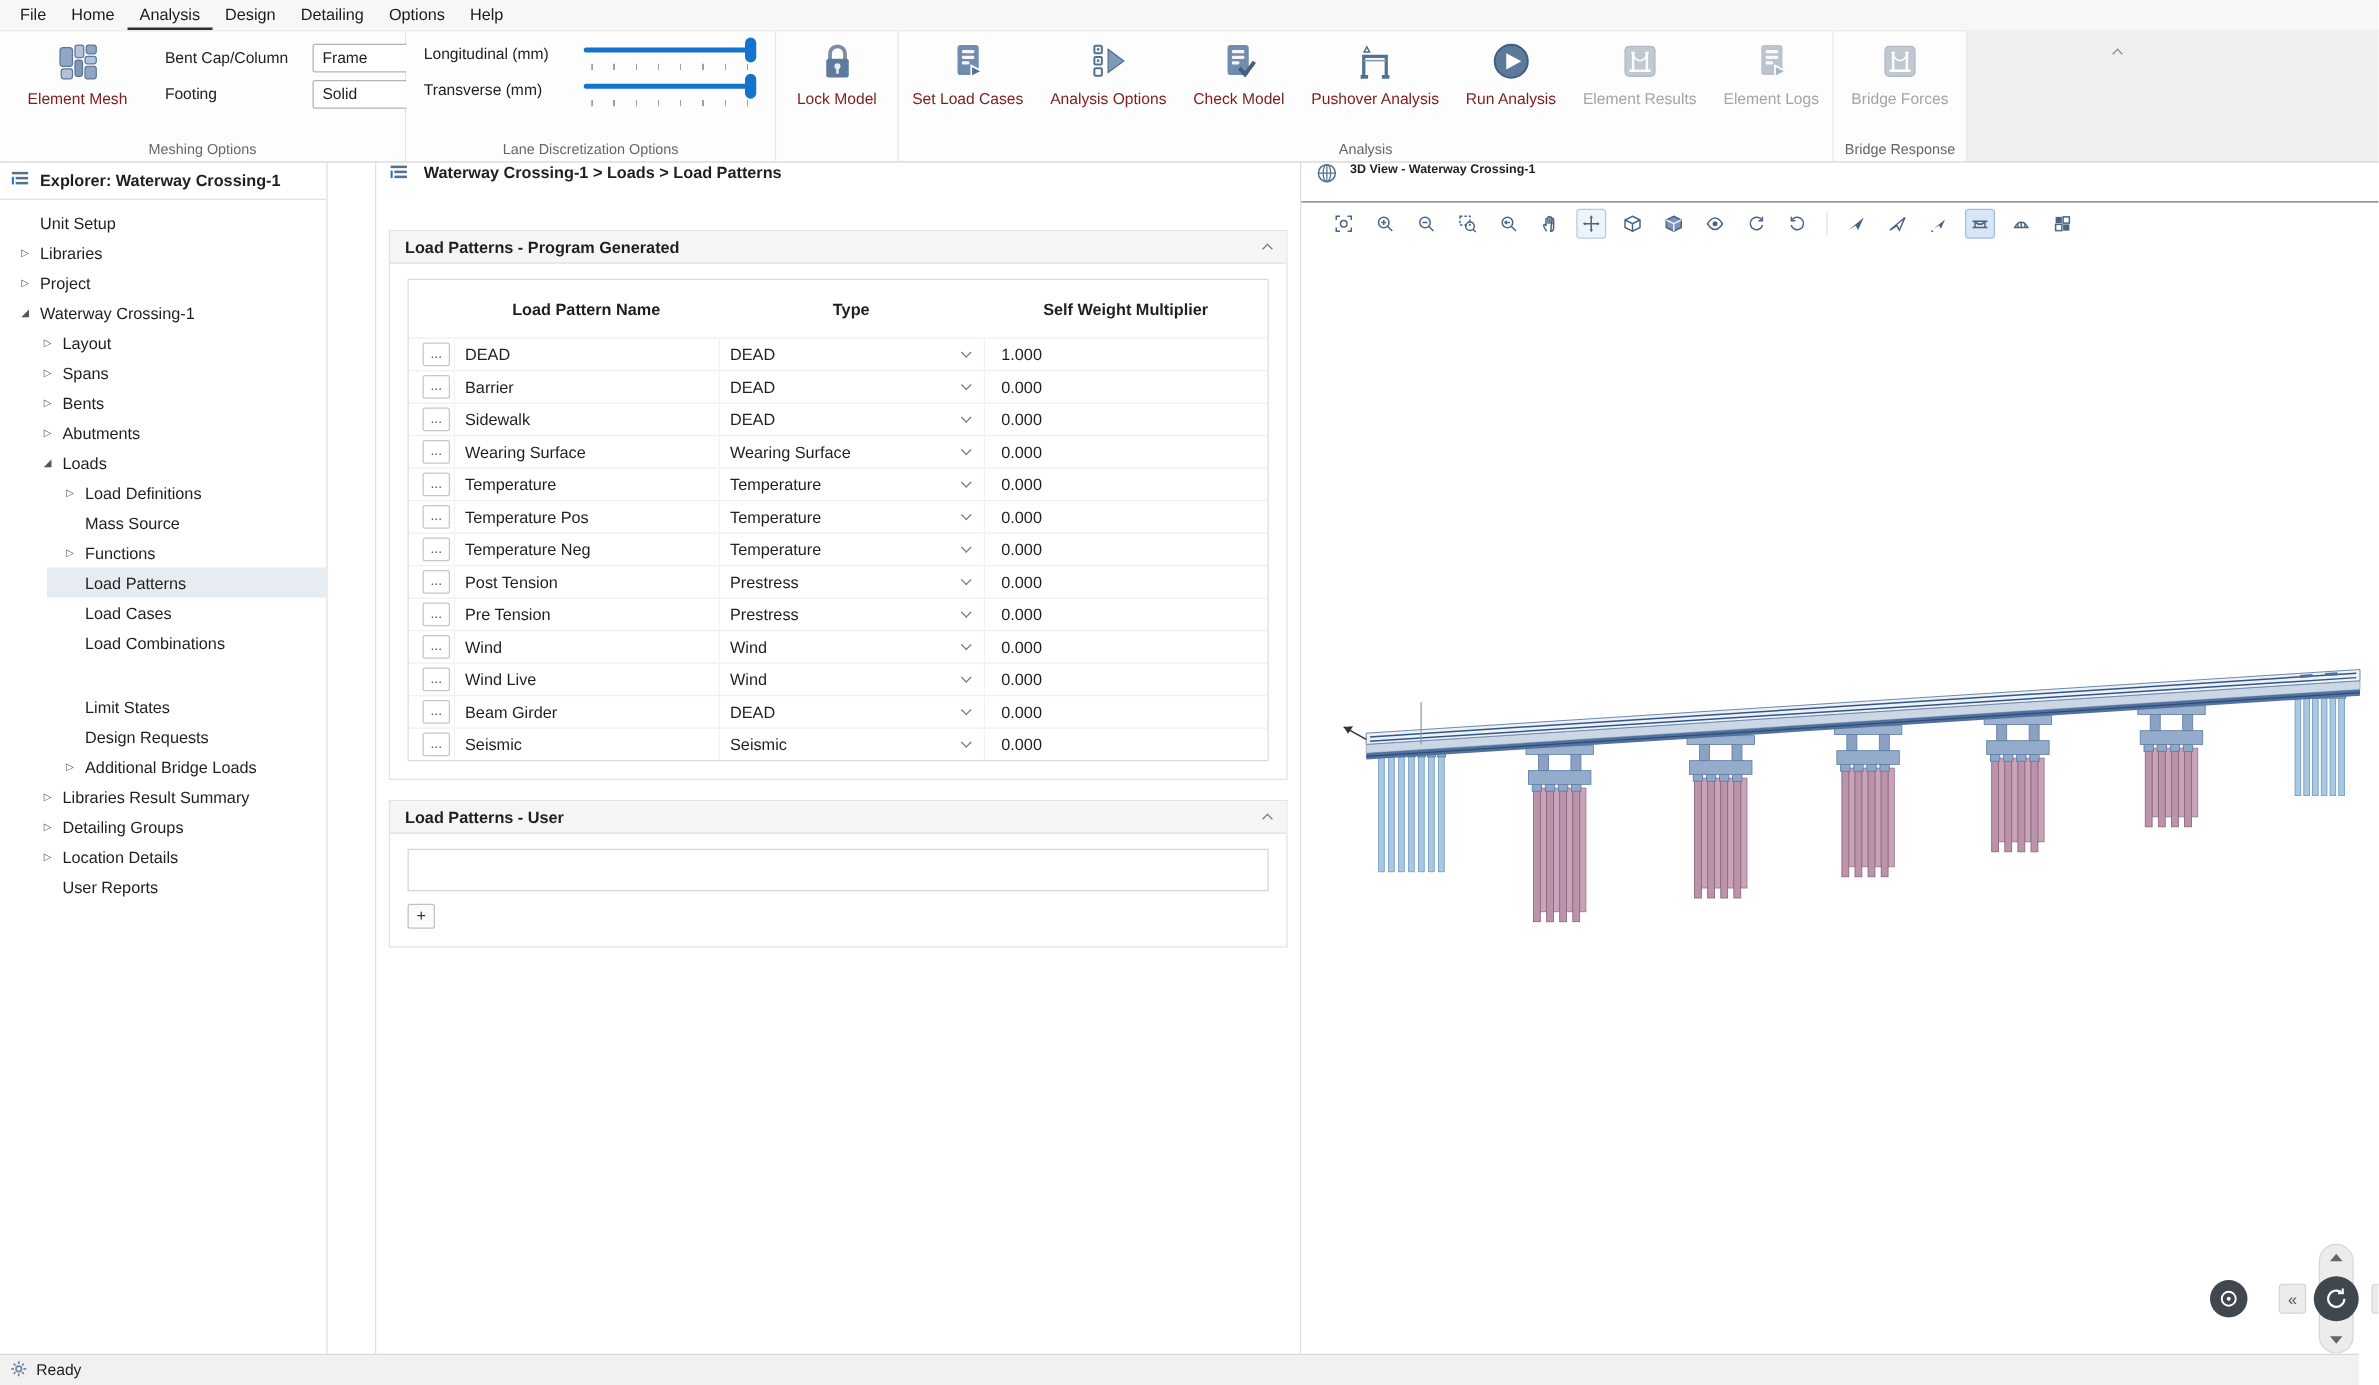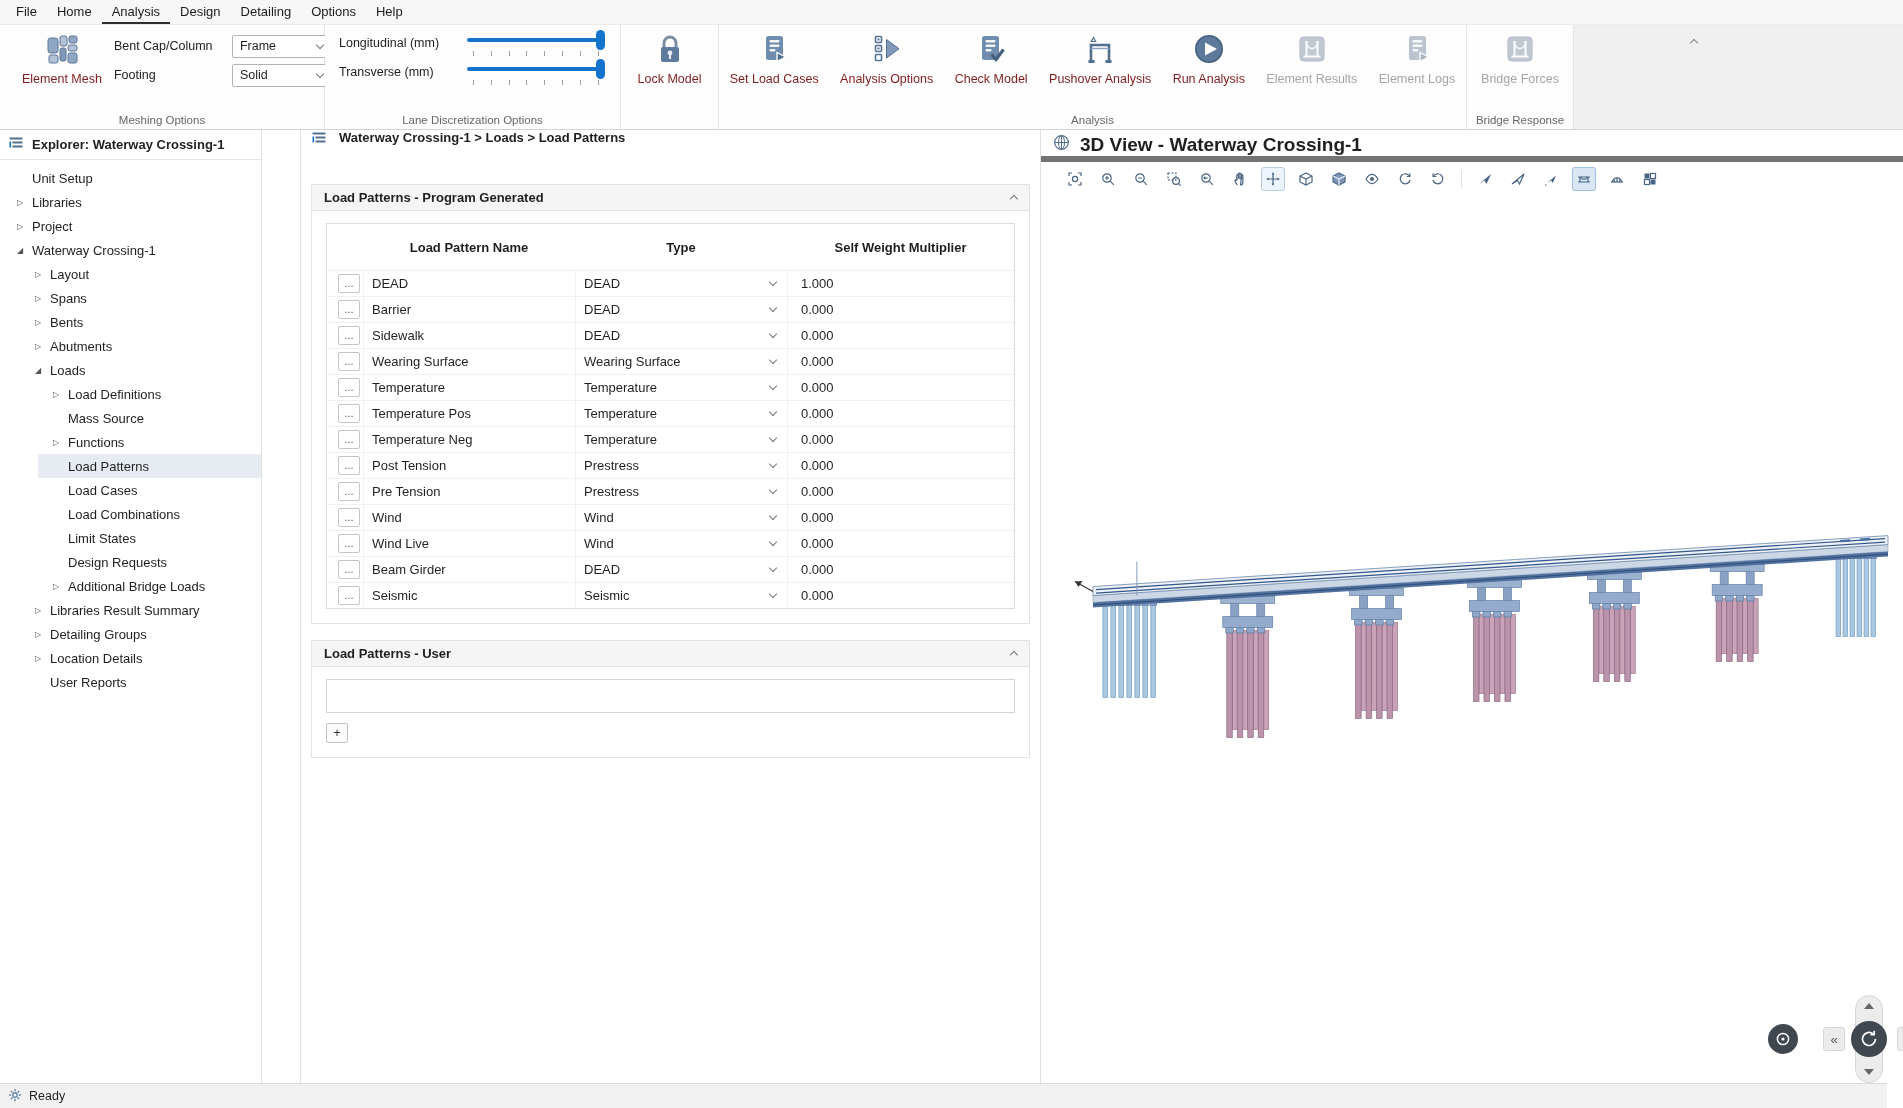--- a/index.html
+++ b/index.html
@@ -17,21 +17,21 @@
   .rgroup{position:relative;height:104px;background:#fdfdfd;border-right:1px solid #e4e4e4}
   .caption{position:absolute;bottom:3px;left:0;right:0;text-align:center;font-size:11.5px;color:#666;white-space:nowrap}
   .rcontent{display:flex;align-items:flex-start;height:82px}
   .g-mesh{width:325px}.g-lane{width:296px}.g-lock{width:98px}.g-analysis{width:748px}.g-bridge{width:107px}
   .bigbtn{display:flex;flex-direction:column;align-items:center;padding:4px 10px 0;height:82px;cursor:default}
   .bigbtn .bicon{height:40px;display:flex;align-items:center;justify-content:center}
   .bigbtn .blabel{margin-top:3px;font-size:12.5px;white-space:nowrap;color:#7f1d1d}
   .bigbtn.disabled .blabel{color:#a5a5a5}
   .bigbtn.disabled svg{opacity:.5;filter:grayscale(.35)}
   .btnrow{display:flex;justify-content:space-around;width:100%}
-  .fieldcol{padding-top:9px;margin-left:2px}
+  .fieldcol{padding-top:9px;margin-left:20px}
   .fieldrow{display:flex;align-items:center;height:24px;margin-bottom:5px}
   .fieldrow label{width:118px;font-size:12.5px;color:#222}
   .dd{width:99px;height:23px;border:1px solid #b3b3b3;border-radius:2px;background:#fff;
       display:flex;align-items:center;justify-content:space-between;padding:0 7px;font-size:12.5px}
   .chev{width:6px;height:6px;border-right:1.4px solid #777;border-bottom:1.4px solid #777;
         transform:rotate(45deg);margin-top:-3px;flex:none}
   .chev.up{transform:rotate(225deg);margin-top:3px}
   .lanecol{padding:8px 0 0 14px;width:100%}
   .lanerow{display:flex;align-items:flex-start;height:29px}
   .lanerow label{width:128px;font-size:12.5px;padding-top:3px}
@@ -73,22 +73,22 @@
   .dots{width:22px;height:19px;border:1px solid #c6c6c6;border-radius:2px;background:#fff;
         font-size:11px;line-height:13px;text-align:center;color:#555;display:block}
   .cell-name{padding-left:8px;border-left:1px solid #f2f2f2;height:100%;display:flex;align-items:center}
   .cell-type{border-left:1px solid #f2f2f2;height:100%;display:flex;align-items:center;
              justify-content:space-between;padding:0 11px 0 8px}
   .cell-mult{border-left:1px solid #f2f2f2;height:100%;display:flex;align-items:center;padding-left:13px}
   .userbox{height:34px;border:1px solid #d6d6d6;background:#fff}
   .addbtn{margin-top:10px;width:22px;height:20px;border:1px solid #c2c2c2;background:#fbfbfb;
           border-radius:2px;font-size:13px;color:#333;line-height:16px}
   
-  .v-head{height:32px;display:flex;align-items:flex-end;gap:10px;padding-left:12px;
-          border-bottom:6px solid #737373;font-weight:700;font-size:19px}
+  .v-head{height:32px;display:flex;align-items:flex-start;gap:10px;padding-left:12px;
+          border-bottom:1px solid #737373;font-weight:700;font-size:10px}
   .v-toolbar{height:34px;display:flex;align-items:center;gap:9px;padding-left:22px}
   .ticon{width:24px;height:24px;display:flex;align-items:center;justify-content:center;
          border-radius:3px;border:1px solid transparent}
   .ticon.boxed{border-color:#b9cbe2;background:#eef4fb}
   .ticon.highlight{border-color:#9fbede;background:#d9e6f5}
   .tdiv{width:1px;height:18px;background:#e0e0e0;margin:0 2px}
   .viewport{position:absolute;top:66px;left:0;right:0;bottom:0;background:#fff;overflow:hidden}
   .viewport svg.scene{position:absolute;inset:0}
   .nav-reset{position:absolute;left:727px;top:828px;width:30px;height:30px;border-radius:50%;
              background:#41474f;display:flex;align-items:center;justify-content:center}
@@ -383,21 +383,21 @@
           <span class="tlabel">Load Patterns</span>
         </div>
         <div class="trow" style="padding-left: 49px;">
           <span class="arrow"></span>
           <span class="tlabel">Load Cases</span>
         </div>
         <div class="trow" style="padding-left: 49px;">
           <span class="arrow"></span>
           <span class="tlabel">Load Combinations</span>
         </div>
-        <div class="trow" style="padding-left: 49px;">
+        <div class="trow" style="padding-left: 49px; margin-top: 27px;">
           <span class="arrow"></span>
           <span class="tlabel">Limit States</span>
         </div>
         <div class="trow" style="padding-left: 49px;">
           <span class="arrow"></span>
           <span class="tlabel">Design Requests</span>
         </div>
         <div class="trow" style="padding-left: 49px;">
           <span class="arrow">▷</span>
           <span class="tlabel">Additional Bridge Loads</span>

